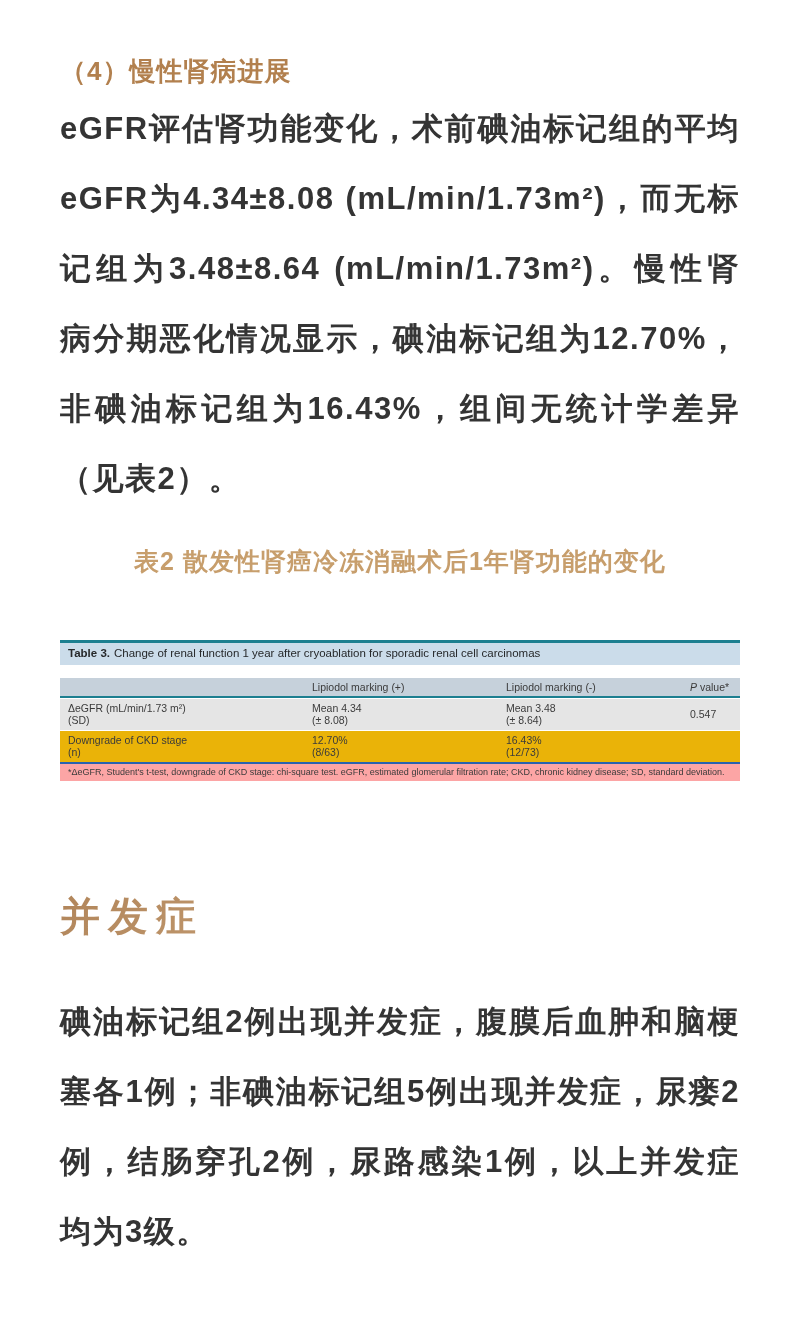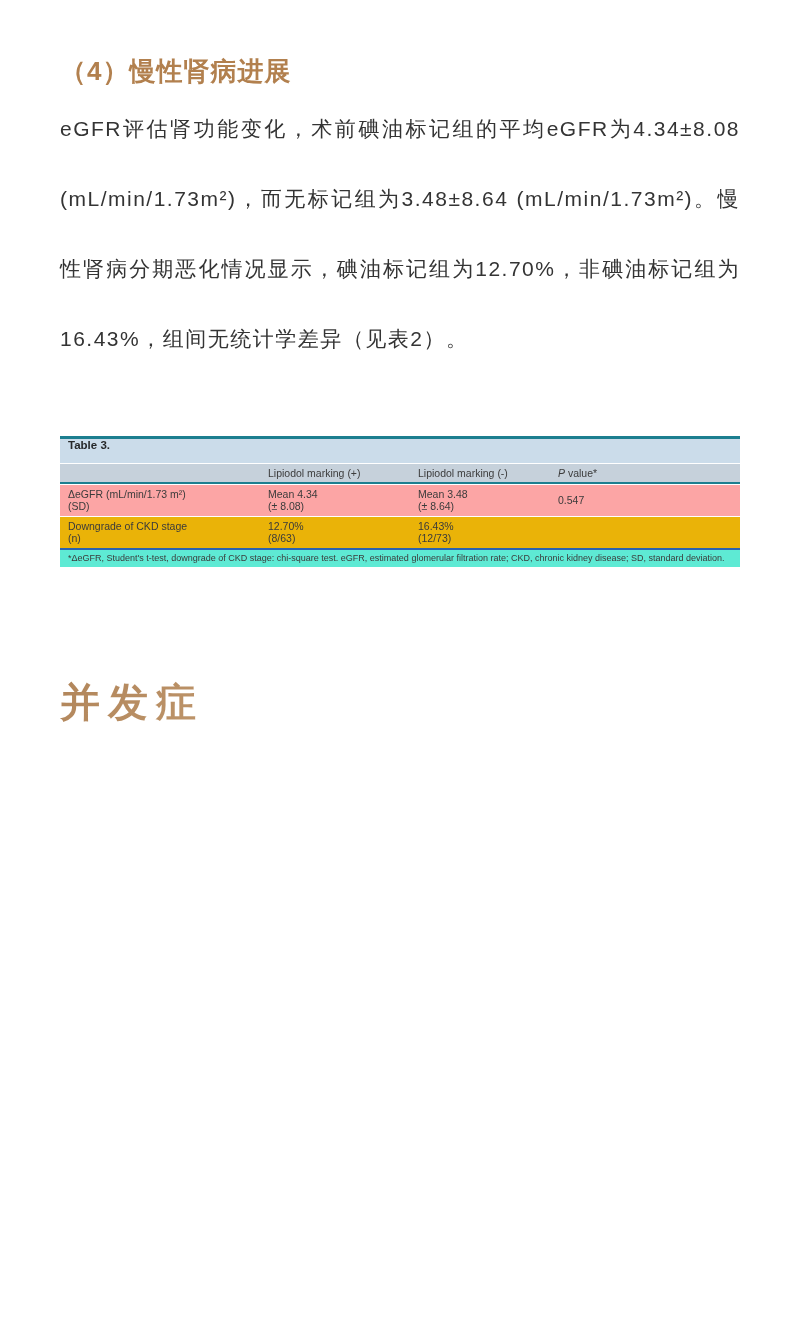--- a/index.html
+++ b/index.html
@@ -19,23 +19,23 @@
   }
   .heading1 {
     margin-top: 52px;
     font-size: 26px;
     line-height: 38px;
     font-weight: 700;
     color: #b2804e;
     letter-spacing: 1px;
   }
   .body-para {
-    font-size: 21px;
+    font-size: 31px;
     line-height: 70px;
-    font-weight: 400;
+    font-weight: 700;
     color: #343434;
     letter-spacing: 1.5px;
     text-align: justify;
     text-justify: inter-character;
   }
   .para1 { margin-top: 4px; }
   .caption {
     margin-top: 30px;
     font-size: 25px;
     line-height: 34px;
@@ -49,58 +49,59 @@
     margin-top: 62px;
     width: 680px;
     border-top: 3px solid #1c7f90;
     font-family: "Liberation Sans", "DejaVu Sans", sans-serif;
     color: #3b3b3b;
   }
   .t-title {
     height: 22px;
     background: #cbdcea;
     display: flex;
-    align-items: flex-end;
-    padding: 12px 8px;
+    align-items: flex-start;
+    padding: 4px 8px;
     font-size: 11.5px;
-    margin-bottom: 1px;
+    margin-bottom: 13px;
     color: #26282a;
     white-space: nowrap;
   }
   .t-title .bold { font-weight: 700; margin-right: 4px; }
   .t-grid {
     display: grid;
     grid-template-columns: 200px 150px 140px 190px;
+    gap: 44px;
   }
   .t-head {
     height: 20px;
     background: #c6d1db;
     align-items: center;
     font-size: 10.5px;
     border-bottom: 2px solid #1c7f90;
     margin-bottom: 1px;
   }
   .t-head > div { padding-left: 8px; }
   .t-head .p-ital { font-style: italic; }
   .t-row {
-    background: #fca5a5;
+    background: #e5e5e5;
     font-size: 10.5px;
     line-height: 12px;
     padding: 3px 0 4px 0;
     margin-bottom: 1px;
   }
   .t-row > div { padding-left: 8px; }
   .t-row .pcell { display: flex; align-items: center; }
   .t-row2 {
     background: #eab308;
     margin-bottom: 0;
     border-bottom: 2px solid #2a62ae;
   }
   .t-foot {
-    background: #5eead4;
+    background: #fca5a5;
     font-size: 9px;
     line-height: 12px;
     padding: 2px 8px 3px 8px;
     color: #3b3b3b;
   }
   .heading2 {
     margin-top: 108px;
     font-family: "Liberation Serif", "DejaVu Serif", serif;
     font-size: 40px;
     line-height: 56px;
@@ -116,25 +117,27 @@
 </style>
 </head>
 <body>
 
 <div class="page">
 
   <div class="heading1">（4）慢性肾病进展</div>
 
   <div class="body-para para1">eGFR评估肾功能变化，术前碘油标记组的平均eGFR为4.34±8.08 (mL/min/1.73m²)，而无标记组为3.48±8.64 (mL/min/1.73m²)。慢性肾病分期恶化情况显示，碘油标记组为12.70%，非碘油标记组为16.43%，组间无统计学差异（见表2）。</div>
 
+  <div class="caption">表2  散发性肾癌冷冻消融术后1年肾功能的变化</div>
 
   <div class="table-fig">
 
     <div class="t-title">
       <span class="bold">Table 3.</span>
+      <span>Change of renal function 1 year after cryoablation for sporadic renal cell carcinomas</span>
     </div>
 
     <div class="t-grid t-head">
       <div></div>
       <div>Lipiodol marking (+)</div>
       <div>Lipiodol marking (-)</div>
       <div><span class="p-ital">P</span><span> value*</span></div>
     </div>
 
     <div class="t-grid t-row">
@@ -166,14 +169,15 @@
         <div>16.43%</div>
         <div>(12/73)</div>
       </div>
     </div>
 
     <div class="t-foot">*ΔeGFR, Student's t-test, downgrade of CKD stage: chi-square test. eGFR, estimated glomerular filtration rate; CKD, chronic kidney disease; SD, standard deviation.</div>
   </div>
 
   <div class="heading2">并发症</div>
 
+  <div class="body-para para2">碘油标记组2例出现并发症，腹膜后血肿和脑梗塞各1例；非碘油标记组5例出现并发症，尿瘘2例，结肠穿孔2例，尿路感染1例，以上并发症均为3级。</div>
 
 </div>
 
 </body></html>

